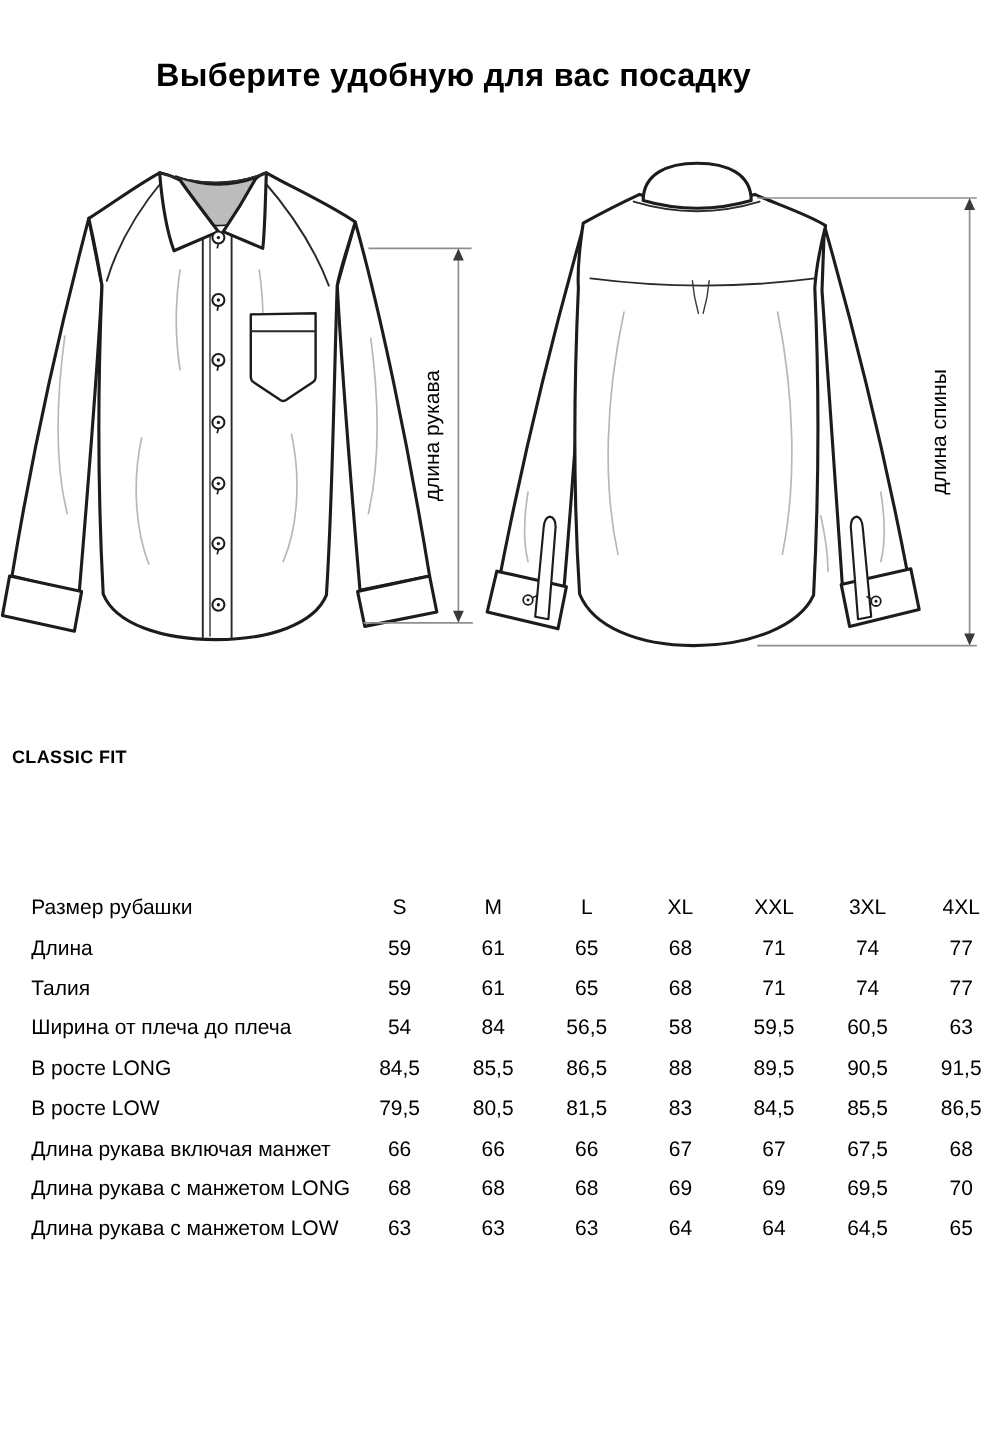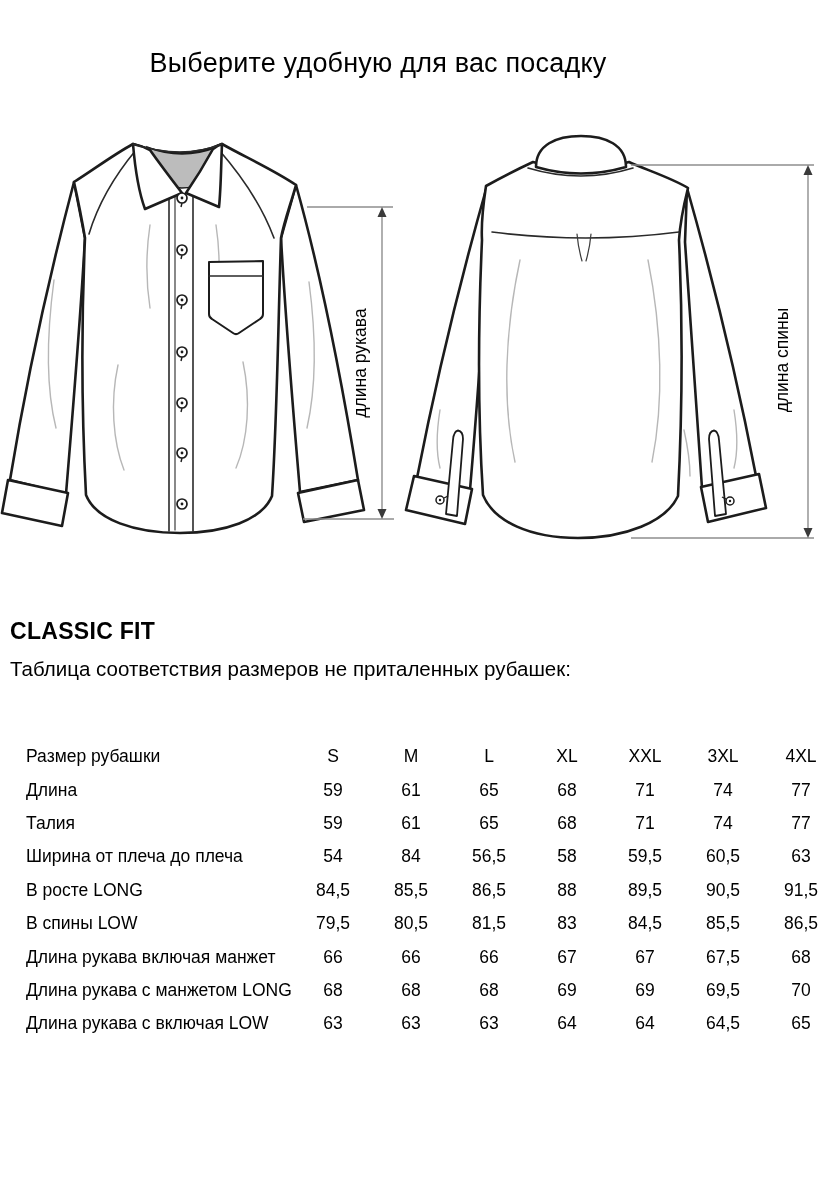--- a/index.html
+++ b/index.html
@@ -2,27 +2,27 @@
 <html><head>
 <meta charset="utf-8">
 <style>
   html,body{margin:0;padding:0;background:#fff;}
   .page{
     position:relative;width:825px;height:1200px;background:#fff;overflow:hidden;
     font-family:"Liberation Sans","DejaVu Sans",sans-serif;color:#000;
   }
   .title{
     position:absolute;top:48px;left:0;width:756px;text-align:center;
-    font-size:27px;line-height:30px;font-weight:400;letter-spacing:.2px;
+    font-size:27px;line-height:30px;font-weight:700;letter-spacing:.2px;
   }
   .diagram-svg{position:absolute;top:130px;}
   .svg-front{left:0;}
   .svg-back{left:400px;}
   .heading{
-    position:absolute;top:618px;left:10px;font-size:23px;line-height:27px;
+    position:absolute;top:618px;left:10px;font-size:15px;line-height:27px;
     font-weight:700;letter-spacing:.3px;
   }
   .subtitle{
     position:absolute;top:655px;left:10px;font-size:20.5px;line-height:27px;font-weight:400;
   }
   table.size-table{
     position:absolute;top:740px;left:26px;width:814px;
     border-collapse:collapse;table-layout:fixed;
   }
   table.size-table td{
@@ -162,21 +162,20 @@
       <path class="dim" d="M231,35 L414,35"></path>
       <path class="dim" d="M231,408 L414,408"></path>
       <path class="dim" d="M408,38 L408,405"></path>
       <path class="dim-arrow" d="M408,35 L403.5,45 L412.5,45 Z"></path>
       <path class="dim-arrow" d="M408,408 L403.5,398 L412.5,398 Z"></path>
       <text class="dim-text" x="388" y="230" transform="rotate(-90 388 230)" text-anchor="middle">длина спины</text>
     </g>
   </svg>
 
   <div class="heading">CLASSIC FIT</div>
-  <div class="subtitle">Таблица соответствия размеров не приталенных рубашек:</div>
 
   <table class="size-table">
     <colgroup>
       <col style="width:268px">
       <col style="width:78px">
         <col style="width:78px">
         <col style="width:78px">
         <col style="width:78px">
       <col style="width:78px">
         <col style="width:78px">
@@ -227,21 +226,21 @@
           <td class="row-label">В росте LONG</td>
           <td class="val">84,5</td>
           <td class="val">85,5</td>
           <td class="val">86,5</td>
           <td class="val">88</td>
           <td class="val">89,5</td>
           <td class="val">90,5</td>
           <td class="val">91,5</td>
         </tr>
         <tr>
-          <td class="row-label">В спины LOW</td>
+          <td class="row-label">В росте LOW</td>
           <td class="val">79,5</td>
           <td class="val">80,5</td>
           <td class="val">81,5</td>
           <td class="val">83</td>
           <td class="val">84,5</td>
           <td class="val">85,5</td>
           <td class="val">86,5</td>
         </tr>
         <tr>
           <td class="row-label">Длина рукава включая манжет</td>
@@ -257,21 +256,21 @@
           <td class="row-label">Длина рукава с манжетом LONG</td>
           <td class="val">68</td>
           <td class="val">68</td>
           <td class="val">68</td>
           <td class="val">69</td>
           <td class="val">69</td>
           <td class="val">69,5</td>
           <td class="val">70</td>
         </tr>
         <tr>
-          <td class="row-label">Длина рукава с включая LOW</td>
+          <td class="row-label">Длина рукава с манжетом LOW</td>
           <td class="val">63</td>
           <td class="val">63</td>
           <td class="val">63</td>
           <td class="val">64</td>
           <td class="val">64</td>
           <td class="val">64,5</td>
           <td class="val">65</td>
         </tr>
       </tbody>
   </table>

